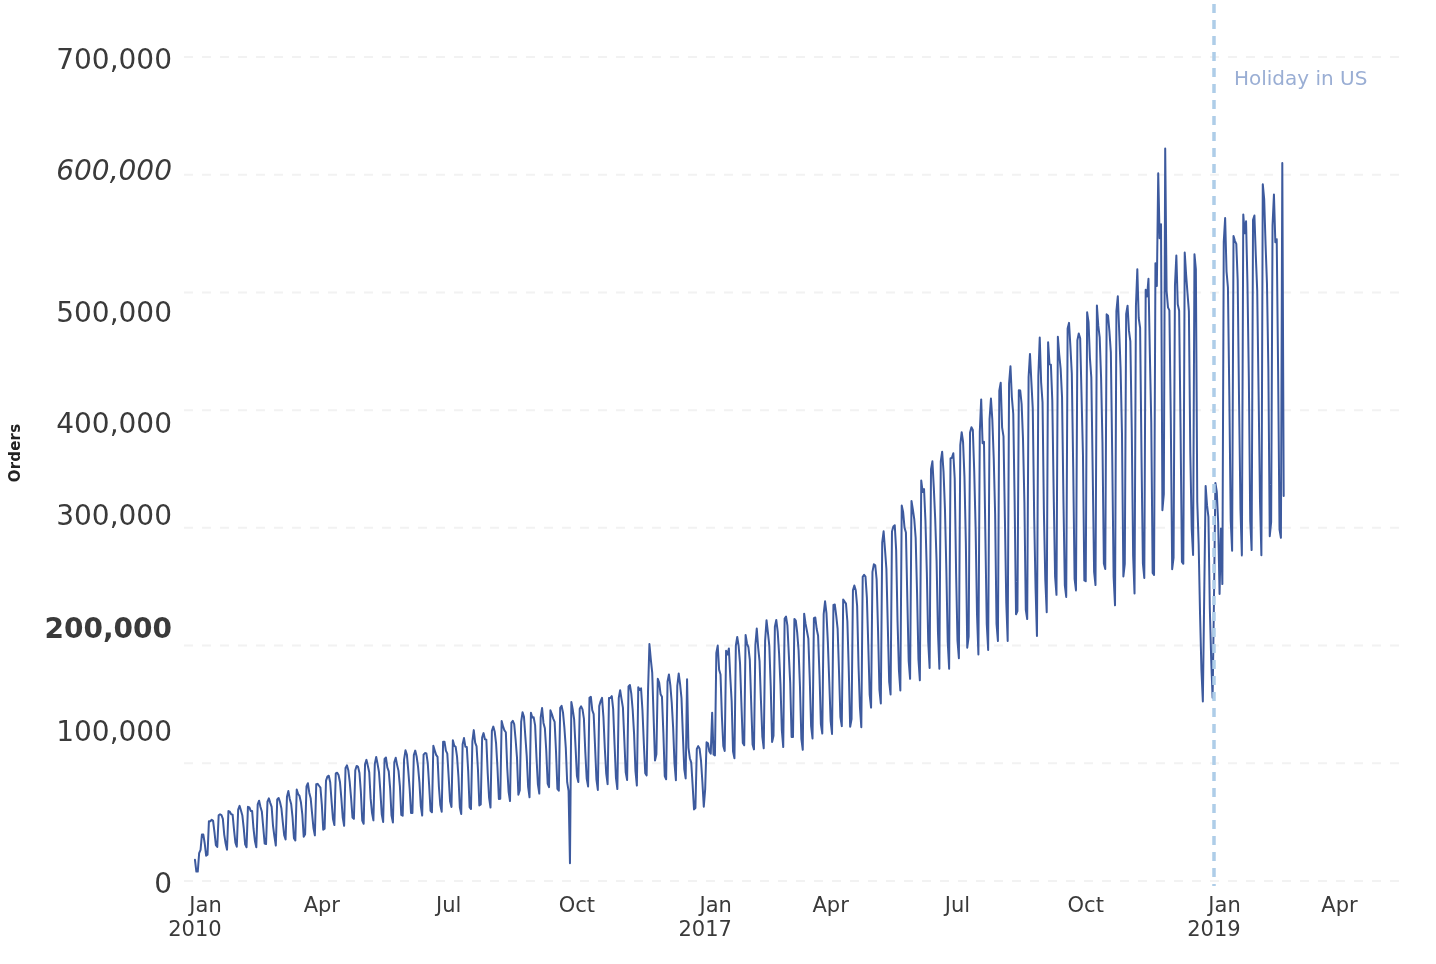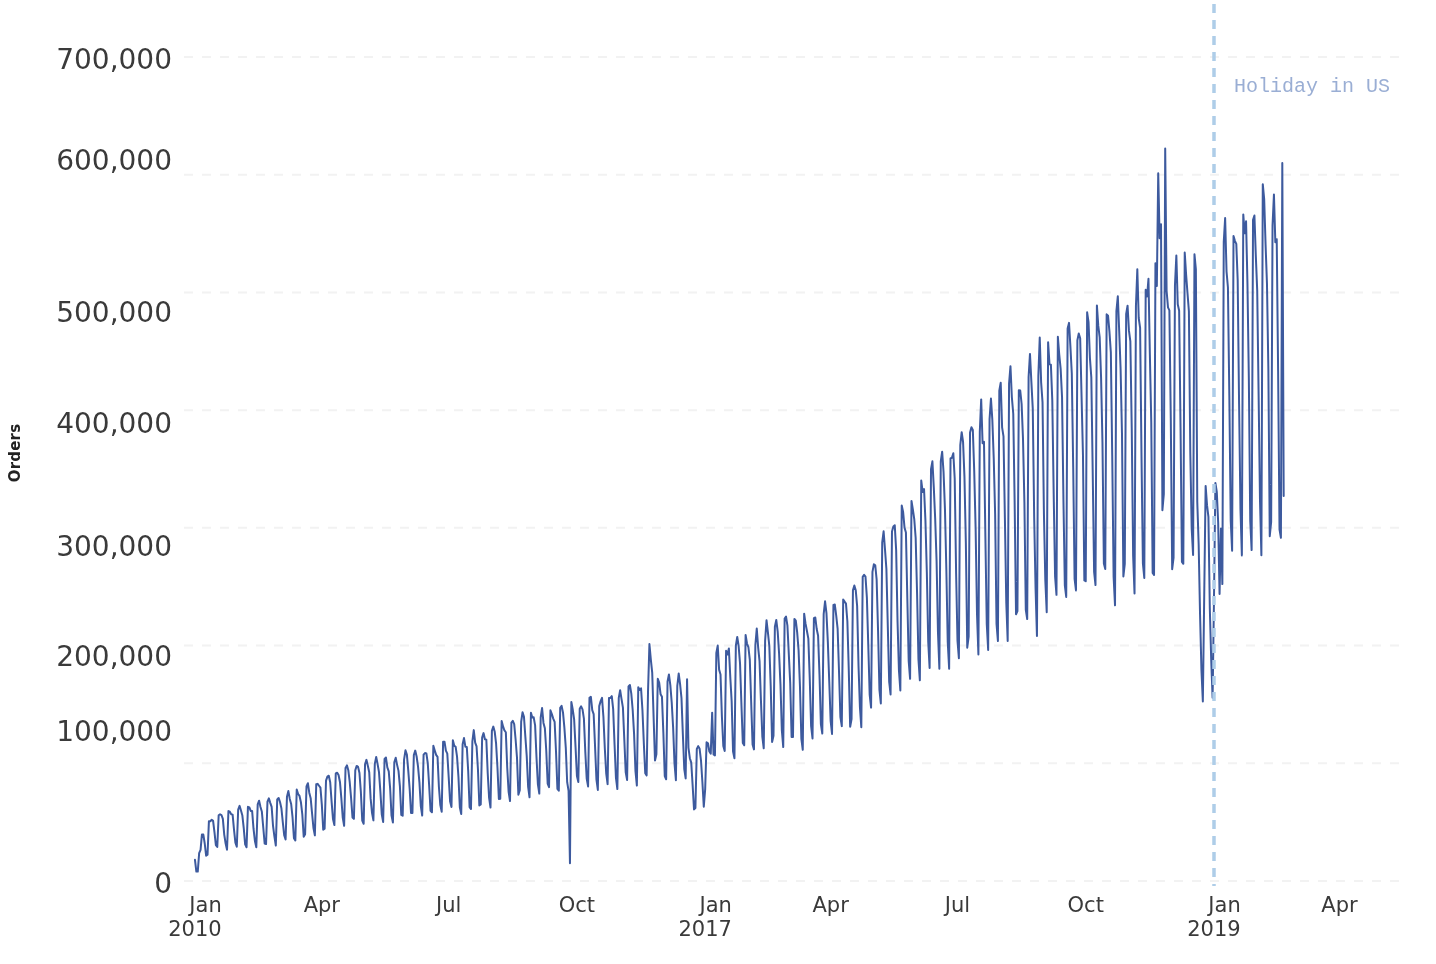--- a/index.html
+++ b/index.html
@@ -66,25 +66,25 @@
 </head>
 <body>
 
 <div id="chart-root">
 
   <div class="axis-title-y">Orders</div>
 
   <div id="ytick-col">
       <div class="ytick" style="top: 870px;">0</div>
       <div class="ytick" style="top: 718px;">100,000</div>
-      <div class="ytick" style="top: 643px;">200,000</div>
-      <div class="ytick" style="top: 533px;">300,000</div>
+      <div class="ytick" style="top: 615px; font-weight: bold;">200,000</div>
+      <div class="ytick" style="top: 502px;">300,000</div>
       <div class="ytick" style="top: 410px;">400,000</div>
       <div class="ytick" style="top: 299px;">500,000</div>
-      <div class="ytick" style="top: 147px;">600,000</div>
+      <div class="ytick" style="top: 157px; font-style: italic;">600,000</div>
       <div class="ytick" style="top: 46px;">700,000</div>
     </div>
 
   <div id="xtick-row">
       <div class="xtick" style="left: 194.97px; top: 894px;"><span>Jan</span><span class="yr">2010</span></div>
       <div class="xtick" style="left: 321.825px; top: 894px;"><span>Apr</span></div>
       <div class="xtick" style="left: 448.68px; top: 894px;"><span>Jul</span></div>
       <div class="xtick" style="left: 576.929px; top: 894px;"><span>Oct</span></div>
       <div class="xtick" style="left: 705.178px; top: 894px;"><span>Jan</span><span class="yr">2017</span></div>
       <div class="xtick" style="left: 830.64px; top: 894px;"><span>Apr</span></div>
@@ -106,15 +106,15 @@
         <line x1="184" x2="1400" y1="57" y2="57" stroke="#f2f2f2" stroke-width="2" stroke-dasharray="9 9"></line>
       </g>
     <g id="series-group">
         <path d="M194.97 859.81L196.36 871.58L197.76 871.58L199.15 853.11L200.55 849.91L201.94 834.39L203.33 834.54L204.73 843.50L206.12 855.68L207.52 854.78L208.91 821.36L210.30 821.31L211.70 819.75L213.09 820.89L214.49 832.47L215.88 845.22L217.27 846.97L218.67 815.23L220.06 814.26L221.46 815.01L222.85 818.87L224.24 834.58L225.64 843.50L227.03 849.73L228.43 811.06L229.82 811.74L231.21 814.18L232.61 814.61L234.00 829.70L235.40 842.56L236.79 846.72L238.18 809.55L239.58 805.82L240.97 810.42L242.37 815.61L243.76 828.44L245.15 844.32L246.55 847.26L247.94 806.83L249.34 807.46L250.73 810.92L252.12 810.92L253.52 828.72L254.91 840.92L256.31 847.24L257.70 804.40L259.09 800.69L260.49 807.00L261.88 811.84L263.28 827.75L264.67 843.56L266.06 844.09L267.46 801.72L268.85 798.35L270.25 802.84L271.64 806.90L273.03 825.84L274.43 836.64L275.82 845.59L277.22 799.40L278.61 797.95L280.00 801.98L281.40 808.27L282.79 822.07L284.19 835.08L285.58 839.44L286.97 796.65L288.37 791.05L289.76 798.89L291.16 803.99L292.55 817.45L293.94 838.16L295.34 840.48L296.73 789.44L298.13 794.03L299.52 795.94L300.91 802.17L302.31 814.32L303.70 836.75L305.10 834.31L306.49 786.43L307.89 783.26L309.28 792.64L310.67 798.21L312.07 813.32L313.46 828.01L314.86 835.37L316.25 784.31L317.64 783.85L319.04 785.77L320.43 787.68L321.83 804.60L323.22 829.74L324.61 828.79L326.01 780.69L327.40 776.60L328.80 775.71L330.19 782.17L331.58 801.41L332.98 818.93L334.37 825.10L335.77 773.32L337.16 772.66L338.55 775.05L339.95 781.95L341.34 798.28L342.74 817.47L344.13 825.81L345.52 768.01L346.92 765.37L348.31 770.18L349.71 781.97L351.10 798.06L352.49 817.49L353.89 818.89L355.28 770.21L356.68 765.91L358.07 766.86L359.46 773.06L360.86 791.93L362.25 820.70L363.65 823.78L365.04 764.30L366.43 759.83L367.83 765.68L369.22 772.22L370.62 798.40L372.01 812.86L373.40 820.37L374.80 763.91L376.19 756.89L377.59 764.06L378.98 772.13L380.37 791.68L381.77 814.38L383.16 821.99L384.56 758.99L385.95 757.56L387.34 767.32L388.74 771.30L390.13 788.31L391.53 815.63L392.92 822.53L394.31 762.32L395.71 757.79L397.10 764.86L398.50 770.86L399.89 786.14L401.28 814.85L402.68 815.70L404.07 759.53L405.47 750.29L406.86 754.46L408.25 770.41L409.65 788.75L411.04 812.99L412.44 813.00L413.83 755.00L415.22 750.59L416.62 756.50L418.01 766.37L419.41 782.17L420.80 806.09L422.19 815.48L423.59 754.62L424.98 753.06L426.38 753.44L427.77 763.26L429.16 785.75L430.56 810.83L431.95 812.29L433.35 745.77L434.74 750.44L436.13 754.83L437.53 756.82L438.92 786.97L440.32 805.06L441.71 811.85L443.10 741.77L444.50 741.76L445.89 750.61L447.29 753.64L448.68 777.00L450.07 801.15L451.47 807.03L452.86 740.32L454.26 745.66L455.65 746.85L457.04 756.56L458.44 776.81L459.83 807.27L461.23 814.10L462.62 744.33L464.01 738.04L465.41 746.81L466.80 746.94L468.20 771.29L469.59 807.22L470.98 809.05L472.38 741.30L473.77 730.13L475.17 742.62L476.56 746.45L477.95 769.44L479.35 805.43L480.74 804.51L482.14 737.64L483.53 733.09L484.92 739.18L486.32 739.61L487.71 773.06L489.11 797.96L490.50 807.51L491.89 730.82L493.29 726.65L494.68 731.43L496.08 743.45L497.47 767.71L498.86 799.06L500.26 798.79L501.65 721.00L503.05 726.40L504.44 730.48L505.83 732.25L507.23 767.83L508.62 791.83L510.02 801.09L511.41 722.60L512.80 720.89L514.20 724.19L515.59 739.26L516.99 757.56L518.38 794.82L519.77 790.11L521.17 721.75L522.56 712.21L523.96 716.74L525.35 736.56L526.74 756.41L528.14 786.95L529.53 797.33L530.93 712.76L532.32 717.60L533.71 717.35L535.11 725.38L536.50 757.51L537.90 784.32L539.29 793.61L540.69 717.45L542.08 708.02L543.47 722.91L544.87 728.23L546.26 750.78L547.66 783.52L549.05 787.16L550.44 710.36L551.84 714.14L553.23 718.59L554.63 721.98L556.02 751.74L557.41 788.93L558.81 790.76L560.20 707.73L561.60 705.87L562.99 712.42L564.38 727.58L565.78 747.56L567.17 782.20L568.57 790.74L569.96 863.34L571.35 701.95L572.75 709.53L574.14 719.50L575.54 746.85L576.93 776.06L578.32 781.94L579.72 708.70L581.11 706.33L582.51 709.36L583.90 718.60L585.29 751.69L586.69 778.46L588.08 786.45L589.48 697.81L590.87 696.77L592.26 710.10L593.66 714.17L595.05 746.35L596.45 779.59L597.84 789.90L599.23 706.12L600.63 701.11L602.02 697.86L603.42 716.72L604.81 748.19L606.20 773.26L607.60 784.12L608.99 697.89L610.39 697.88L611.78 696.18L613.17 709.13L614.57 744.80L615.96 777.85L617.36 789.10L618.75 697.89L620.14 690.28L621.54 699.11L622.93 707.61L624.33 740.01L625.72 772.38L627.11 779.99L628.51 686.46L629.90 685.01L631.30 693.56L632.69 710.00L634.08 733.84L635.48 771.27L636.87 785.54L638.27 687.28L639.66 689.99L641.05 688.37L642.45 710.26L643.84 743.49L645.24 773.21L646.63 775.33L648.02 691.61L649.42 644.05L650.81 659.32L652.21 672.54L653.60 717.02L654.99 760.42L656.39 754.19L657.78 678.76L659.18 682.56L660.57 694.16L661.96 696.80L663.36 732.74L664.75 776.04L666.15 779.30L667.54 681.36L668.93 674.44L670.33 685.11L671.72 702.55L673.12 727.38L674.51 763.35L675.90 780.24L677.30 685.85L678.69 673.50L680.09 684.11L681.48 698.15L682.87 734.58L684.27 769.08L685.66 778.37L687.06 679.27L688.45 747.60L689.84 758.23L691.24 762.66L692.63 785.27L694.03 809.42L695.42 808.02L696.81 748.91L698.21 746.13L699.60 748.74L701.00 760.53L702.39 781.97L703.78 806.63L705.18 789.18L706.57 742.20L707.97 743.20L709.36 751.56L710.75 753.61L712.15 712.63L713.54 754.49L714.94 755.51L716.33 652.89L717.72 645.57L719.12 669.65L720.51 674.49L721.91 716.62L723.30 745.93L724.69 750.92L726.09 650.85L727.48 654.49L728.88 648.58L730.27 676.75L731.66 701.51L733.06 751.62L734.45 758.36L735.85 645.75L737.24 637.00L738.63 646.02L740.03 663.43L741.42 704.53L742.82 743.06L744.21 745.31L745.60 635.02L747.00 643.51L748.39 647.01L749.79 659.56L751.18 702.38L752.57 744.52L753.97 749.37L755.36 645.12L756.76 628.57L758.15 647.42L759.54 661.09L760.94 700.37L762.33 736.51L763.73 748.36L765.12 640.61L766.51 620.20L767.91 632.31L769.30 645.79L770.70 685.68L772.09 741.92L773.49 735.72L774.88 626.58L776.27 619.91L777.67 631.31L779.06 653.03L780.46 684.22L781.85 730.47L783.24 747.06L784.64 618.58L786.03 616.58L787.43 625.72L788.82 654.38L790.21 683.14L791.61 736.93L793.00 737.02L794.40 618.99L795.79 620.72L797.18 632.42L798.58 650.25L799.97 686.72L801.37 738.83L802.76 749.77L804.15 613.72L805.55 623.74L806.94 630.98L808.34 638.64L809.73 678.16L811.12 726.25L812.52 738.48L813.91 618.10L815.31 617.52L816.70 629.07L818.09 635.78L819.49 674.73L820.88 724.21L822.28 733.59L823.67 614.23L825.06 601.26L826.46 613.19L827.85 642.17L829.25 681.53L830.64 720.85L832.03 734.00L833.43 604.94L834.82 604.55L836.22 615.68L837.61 628.57L839.00 670.98L840.40 717.15L841.79 726.12L843.19 599.47L844.58 601.64L845.97 603.57L847.37 621.23L848.76 669.46L850.16 726.82L851.55 719.11L852.94 590.34L854.34 585.52L855.73 590.21L857.13 605.81L858.52 665.69L859.91 707.00L861.31 727.22L862.70 576.82L864.10 574.78L865.49 576.64L866.88 597.48L868.28 645.54L869.67 694.55L871.07 707.62L872.46 571.89L873.85 564.33L875.25 565.25L876.64 579.67L878.04 629.96L879.43 689.63L880.82 703.41L882.22 542.29L883.61 531.29L885.01 549.67L886.40 569.02L887.79 625.90L889.19 681.98L890.58 694.50L891.98 531.55L893.37 526.58L894.76 525.26L896.16 550.28L897.55 621.72L898.95 670.42L900.34 690.38L901.73 505.52L903.13 512.03L904.52 527.62L905.92 532.51L907.31 597.85L908.70 661.27L910.10 678.82L911.49 500.93L912.89 509.73L914.28 519.46L915.67 537.97L917.07 592.93L918.46 659.34L919.86 680.36L921.25 480.61L922.64 491.96L924.04 489.03L925.43 520.57L926.83 572.17L928.22 641.59L929.61 667.97L931.01 469.20L932.40 461.35L933.80 487.39L935.19 519.01L936.58 561.19L937.98 632.51L939.37 668.72L940.77 461.37L942.16 451.73L943.55 472.12L944.95 508.88L946.34 569.29L947.74 641.97L949.13 668.75L950.52 458.44L951.92 457.75L953.31 453.17L954.71 478.47L956.10 572.79L957.49 640.75L958.89 658.28L960.28 445.12L961.68 432.17L963.07 441.96L964.46 476.87L965.86 543.64L967.25 647.70L968.65 636.66L970.04 432.60L971.43 427.23L972.83 430.06L974.22 470.93L975.62 528.39L977.01 614.11L978.40 654.51L979.80 431.46L981.19 399.38L982.59 443.28L983.98 441.70L985.37 535.94L986.77 624.27L988.16 650.00L989.56 419.17L990.95 398.47L992.34 419.97L993.74 458.19L995.13 514.18L996.53 624.01L997.92 641.10L999.31 390.57L1000.71 382.73L1002.10 427.36L1003.50 436.41L1004.89 517.89L1006.29 602.92L1007.68 640.89L1009.07 383.53L1010.47 366.17L1011.86 397.25L1013.26 413.77L1014.65 502.75L1016.04 614.23L1017.44 611.02L1018.83 390.18L1020.23 390.53L1021.62 403.99L1023.01 439.30L1024.41 502.57L1025.80 609.83L1027.20 619.10L1028.59 376.99L1029.98 353.88L1031.38 381.87L1032.77 408.92L1034.17 516.57L1035.56 588.35L1036.95 636.01L1038.35 375.70L1039.74 337.45L1041.14 382.49L1042.53 402.31L1043.92 513.08L1045.32 580.41L1046.71 612.19L1048.11 342.37L1049.50 364.30L1050.89 364.62L1052.29 400.40L1053.68 493.46L1055.08 576.43L1056.47 594.87L1057.86 336.78L1059.26 354.92L1060.65 368.92L1062.05 397.22L1063.44 499.70L1064.83 585.44L1066.23 596.92L1067.62 328.48L1069.02 322.88L1070.41 346.63L1071.80 373.77L1073.20 467.17L1074.59 578.94L1075.99 590.41L1077.38 340.19L1078.77 333.44L1080.17 338.29L1081.56 396.59L1082.96 454.58L1084.35 580.43L1085.74 581.22L1087.14 312.36L1088.53 322.14L1089.93 358.09L1091.32 377.49L1092.71 471.95L1094.11 571.93L1095.50 585.02L1096.90 305.39L1098.29 325.94L1099.68 337.27L1101.08 377.44L1102.47 442.94L1103.87 563.55L1105.26 569.09L1106.65 314.34L1108.05 315.77L1109.44 331.71L1110.84 352.40L1112.23 455.59L1113.62 576.87L1115.02 605.34L1116.41 311.18L1117.81 296.29L1119.20 331.11L1120.59 368.72L1121.99 433.72L1123.38 576.38L1124.78 563.91L1126.17 313.83L1127.56 305.68L1128.96 330.63L1130.35 341.35L1131.75 428.62L1133.14 555.87L1134.53 593.43L1135.93 306.03L1137.32 269.26L1138.72 317.99L1140.11 327.95L1141.50 456.43L1142.90 563.43L1144.29 577.97L1145.69 289.87L1147.08 296.44L1148.47 278.76L1149.87 354.53L1151.26 422.64L1152.66 572.87L1154.05 574.96L1155.44 263.22L1156.84 286.00L1158.23 173.34L1159.63 238.26L1161.02 224.15L1162.41 510.17L1163.81 494.10L1165.20 148.43L1166.60 290.82L1167.99 307.39L1169.38 310.31L1170.78 417.92L1172.17 569.22L1173.57 557.60L1174.96 285.28L1176.35 255.58L1177.75 304.32L1179.14 310.74L1180.54 427.32L1181.93 561.97L1183.32 563.79L1184.72 252.45L1186.11 274.64L1187.51 293.29L1188.90 311.37L1190.29 452.36L1191.69 528.56L1193.08 554.98L1194.48 254.29L1195.87 269.22L1197.26 501.51L1198.66 544.27L1200.05 614.33L1201.45 670.29L1202.84 701.48L1204.23 594.95L1205.63 485.92L1207.02 505.17L1208.42 516.84L1209.81 608.01L1211.20 659.60L1212.60 697.81L1213.99 598.49L1215.39 483.01L1216.78 491.81L1218.17 522.44L1219.57 594.08L1220.96 528.50L1222.36 584.12L1223.75 241.88L1225.14 218.06L1226.54 271.56L1227.93 287.48L1229.33 395.63L1230.72 520.81L1232.11 550.74L1233.51 236.09L1234.90 240.84L1236.30 243.88L1237.69 280.39L1239.09 403.90L1240.48 509.80L1241.87 555.39L1243.27 214.43L1244.66 233.29L1246.06 221.31L1247.45 283.51L1248.84 378.76L1250.24 520.60L1251.63 550.08L1253.03 219.76L1254.42 215.57L1255.81 255.85L1257.21 290.36L1258.60 393.71L1260.00 500.42L1261.39 555.23L1262.78 184.13L1264.18 199.02L1265.57 244.42L1266.97 283.47L1268.36 369.08L1269.75 536.21L1271.15 522.00L1272.54 225.46L1273.94 194.45L1275.33 242.30L1276.72 239.27L1278.12 370.94L1279.51 529.29L1280.91 537.85L1282.30 162.94L1283.69 496.07" fill="none" stroke="#3d5a9e" stroke-width="2" stroke-linejoin="round" stroke-linecap="round"></path>
       </g>
     <g id="annot-group">
         <line x1="1213.9928143712575" x2="1213.9928143712575" y1="4" y2="886" stroke="#aecde8" stroke-width="3.5" stroke-dasharray="9 7"></line>
       </g>
   </svg>
 
-  <div class="annot-label" style="left: 1233.99px; top: 77px; font-family: Liberation Mono, monospace;">Holiday in US</div>
+  <div class="annot-label" style="left: 1233.99px; top: 68px;">Holiday in US</div>
 
 </div>
 
 </body></html>

